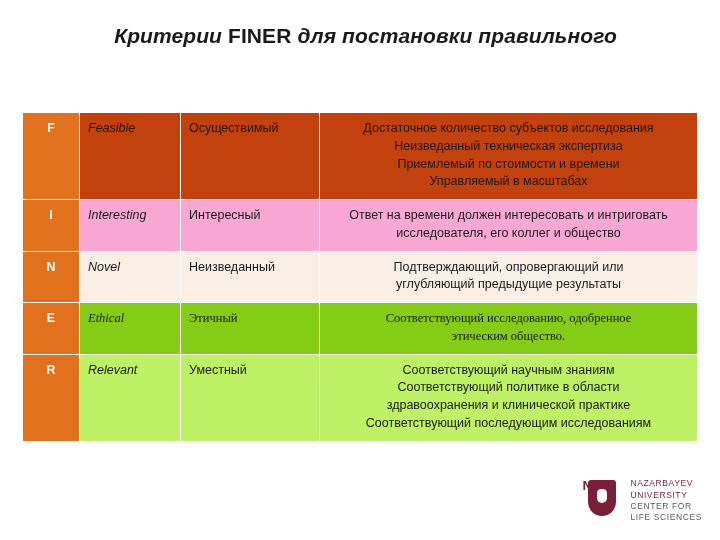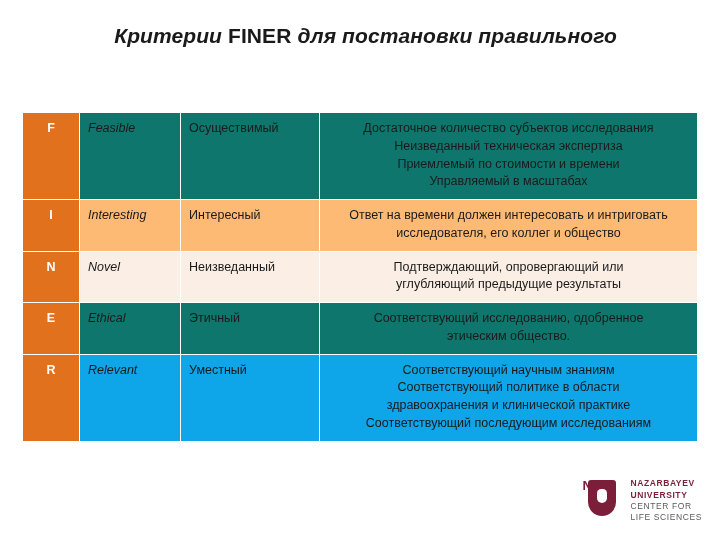--- a/index.html
+++ b/index.html
@@ -66,25 +66,25 @@
     font-style: italic;
   }
   td.rus {
     width: 122px;
   }
   td.desc {
     width: auto;
     text-align: center;
   }
   
-  .r0 td.eng, .r0 td.rus, .r0 td.desc { background: #0f766e; }
-  .r1 td.eng, .r1 td.rus, .r1 td.desc { background: #fdba74; }
+  .r0 td.eng, .r0 td.rus, .r0 td.desc { background: #c2410c; }
+  .r1 td.eng, .r1 td.rus, .r1 td.desc { background: #f9a8d4; }
   .r2 td.eng, .r2 td.rus, .r2 td.desc { background: #FBEFE5; margin-top: 45px; }
-  .r3 td.eng, .r3 td.rus, .r3 td.desc { background: #0f766e; }
-  .r4 td.eng, .r4 td.rus, .r4 td.desc { background: #0ea5e9; }
+  .r3 td.eng, .r3 td.rus, .r3 td.desc { background: #84cc16; font-family: Liberation Serif, serif; }
+  .r4 td.eng, .r4 td.rus, .r4 td.desc { background: #bef264; }
 
   .desc-line { display: block; white-space: nowrap; }
 
   .logo {
     position: absolute;
     right: 18px;
     bottom: 16px;
     display: flex;
     align-items: center;
     gap: 8px;
@@ -120,21 +120,21 @@
     font-size: 13px;
     color: #7B1E3A;
     font-weight: bold;
   }
   .logo-text {
     font-size: 8.5px;
     line-height: 1.35;
     color: #5A5A5A;
     letter-spacing: 0.6px;
   }
-  .logo-text .l1, .logo-text .l2 { color: #7B1E3A; font-weight: bold; }
+  .logo-text .l1, .logo-text .l2 { color: #7B1E3A; font-weight: normal; }
 </style>
 </head>
 <body>
 
 <div class="slide">
 
   <div class="title">
     <span><span>Критерии </span><span class="strong">FINER</span><span> для постановки правильного</span></span><br>
   </div>
 

